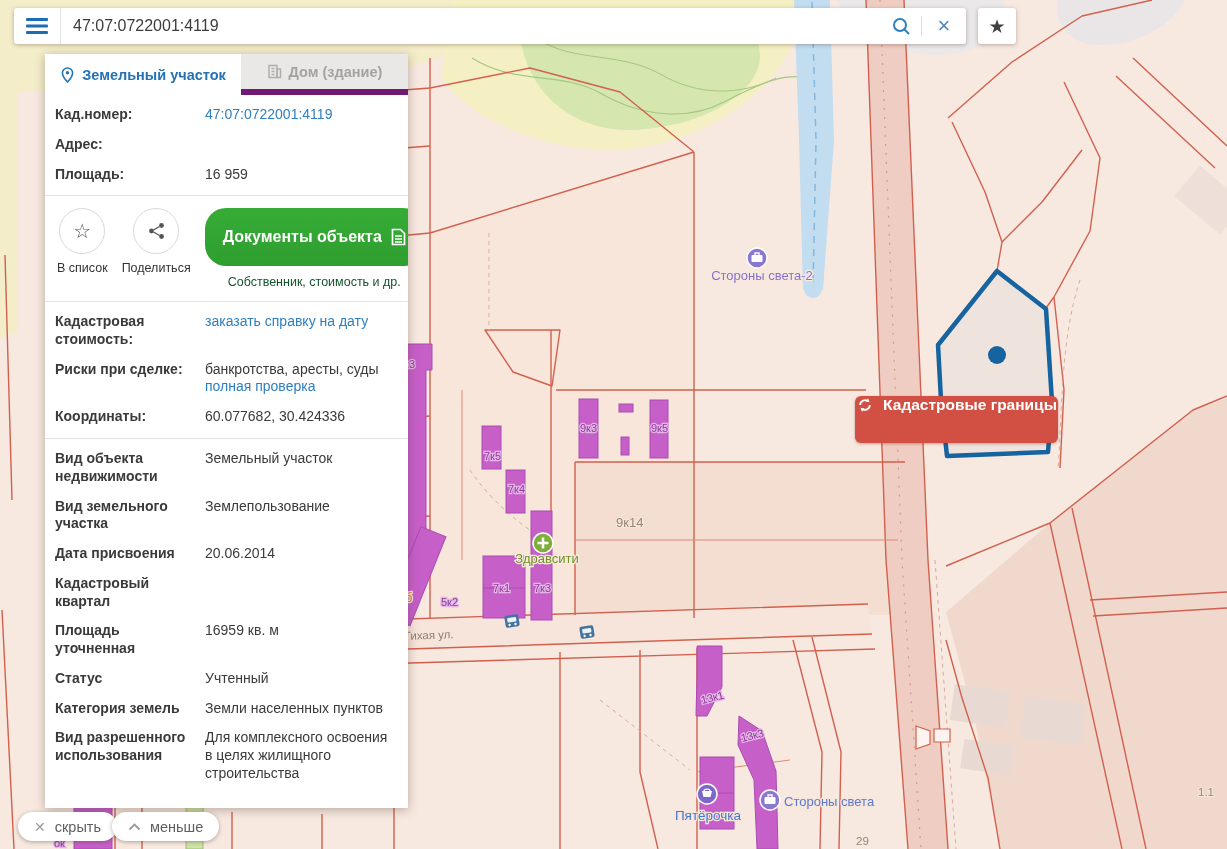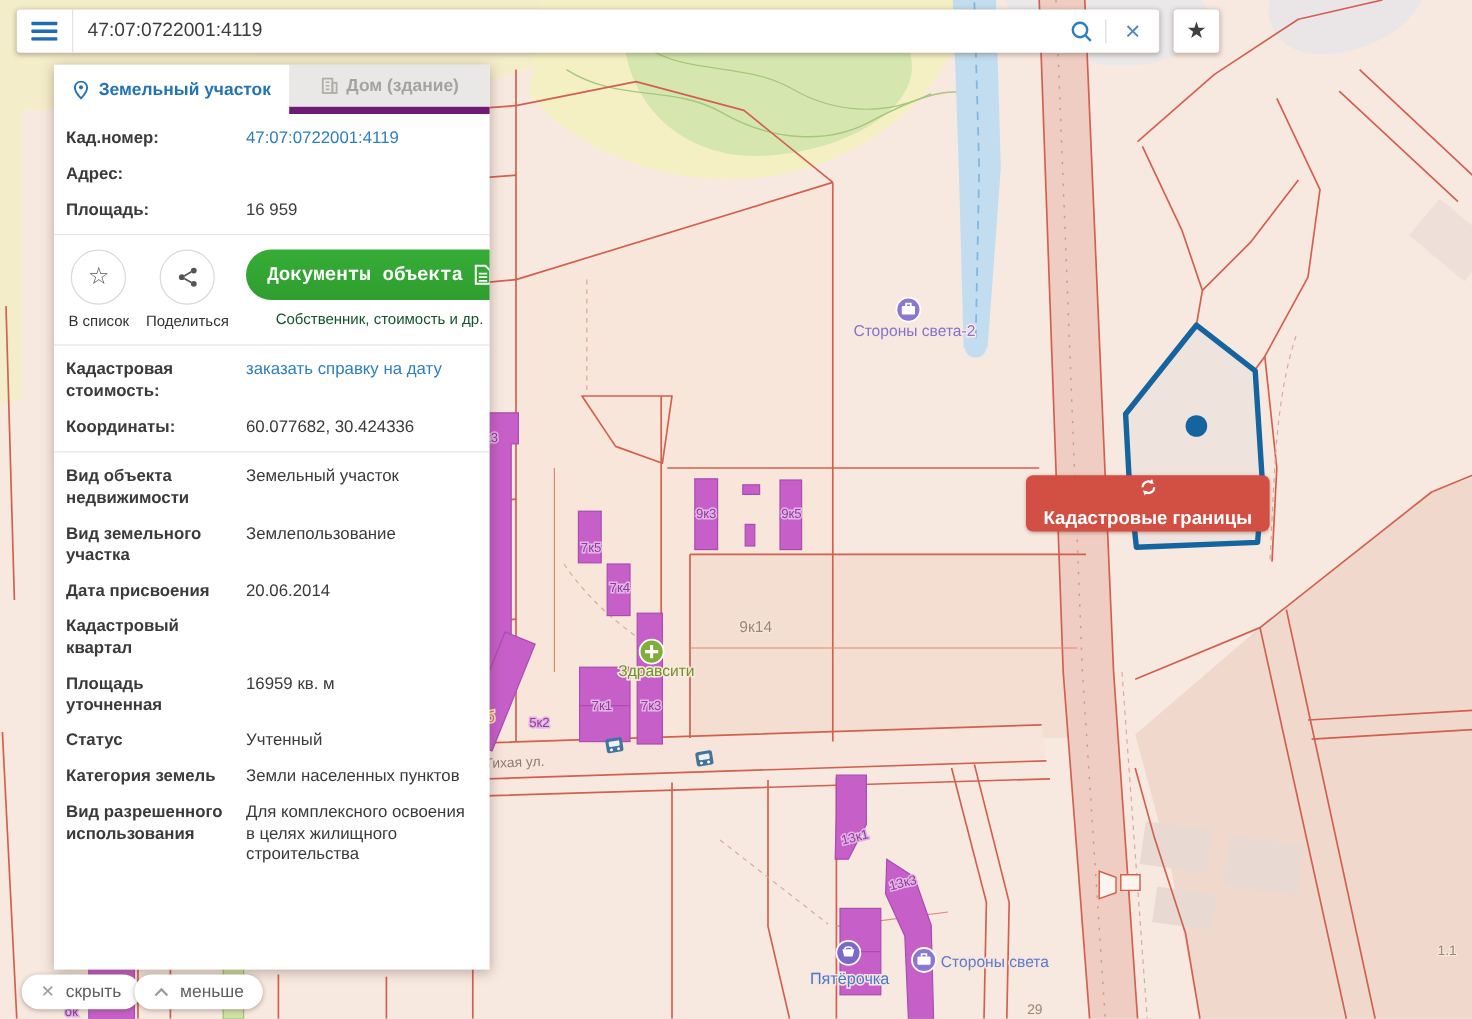--- a/index.html
+++ b/index.html
@@ -48,31 +48,31 @@
   .k{flex:0 0 144px;font-weight:bold;padding-right:6px;color:#3a3a3a}
   .v{flex:1;color:#3a3a3a}
   .link{color:#2e7fc0;text-decoration:none;cursor:pointer}
 
   .actions{display:flex;align-items:flex-start;padding:12px 10px 10px 12px}
   .action{display:flex;flex-direction:column;align-items:center;margin-right:14px;cursor:pointer}
   .action-circle{width:44px;height:44px;border:1px solid #d9d9d9;border-radius:50%;
     display:flex;align-items:center;justify-content:center;font-size:20px;color:#555;background:#fff}
   .action-cap{font-size:12.5px;margin-top:7px;color:#333;white-space:nowrap}
   .doc-wrap{flex:1;display:flex;flex-direction:column;align-items:center}
-  .doc-btn{height:42px;padding:0 18px;border:none;border-radius:21px;cursor:pointer;
+  .doc-btn{height:58px;padding:0 18px;border:none;border-radius:21px;cursor:pointer;
     background:linear-gradient(#36ac36,#2f9e2f);color:#fff;font-weight:bold;font-size:16px;
-    font-family:Liberation Mono, monospace;display:flex;align-items:center;gap:9px;white-space:nowrap}
+    font-family:Liberation Sans, sans-serif;display:flex;align-items:center;gap:9px;white-space:nowrap}
   .doc-cap{font-size:12.5px;margin-top:9px;color:#14532d;white-space:nowrap}
 
   
   .red-btn{
     position:absolute;left:855px;top:396px;width:203px;height:47px;background:#d24f44;
     border-radius:6px;color:#fff;font-weight:bold;font-size:15.5px;z-index:20;
-    display:flex;align-items:center;justify-content:center;gap:9px;cursor:pointer;
-    box-shadow:0 1px 3px rgba(100,30,20,.35);white-space:nowrap;flex-direction:column;
+    display:flex;justify-content:center;gap:9px;cursor:pointer;
+    box-shadow:0 1px 3px rgba(100,30,20,.35);white-space:nowrap;
   }
 
   
   .pill{
     position:absolute;top:812px;height:29px;background:#fff;border-radius:15px;z-index:30;
     box-shadow:0 1px 4px rgba(70,45,35,.4);display:flex;align-items:center;gap:9px;
     padding:0 16px;font-size:14.5px;color:#5f5f5f;cursor:pointer;white-space:nowrap;
   }
   .pill-hide{left:18px}
   .pill-less{left:112px}
@@ -340,20 +340,27 @@
         <div class="doc-cap">Собственник, стоимость и др.</div>
       </div>
     </div>
 
     <div class="sec">
       <div class="kv">
         <div class="k">Кадастровая стоимость:</div>
         <div class="v"><a class="link">заказать справку на дату</a></div>
       </div>
       <div class="kv">
+        <div class="k">Риски при сделке:</div>
+        <div class="v">
+          <div>банкротства, аресты, суды</div>
+          <a class="link">полная проверка</a>
+        </div>
+      </div>
+      <div class="kv">
         <div class="k">Координаты:</div>
         <div class="v">60.077682, 30.424336</div>
       </div>
     </div>
 
     <div class="sec">
       <div class="kv">
           <div class="k">Вид объекта недвижимости</div>
           <div class="v">Земельный участок</div>
         </div>

